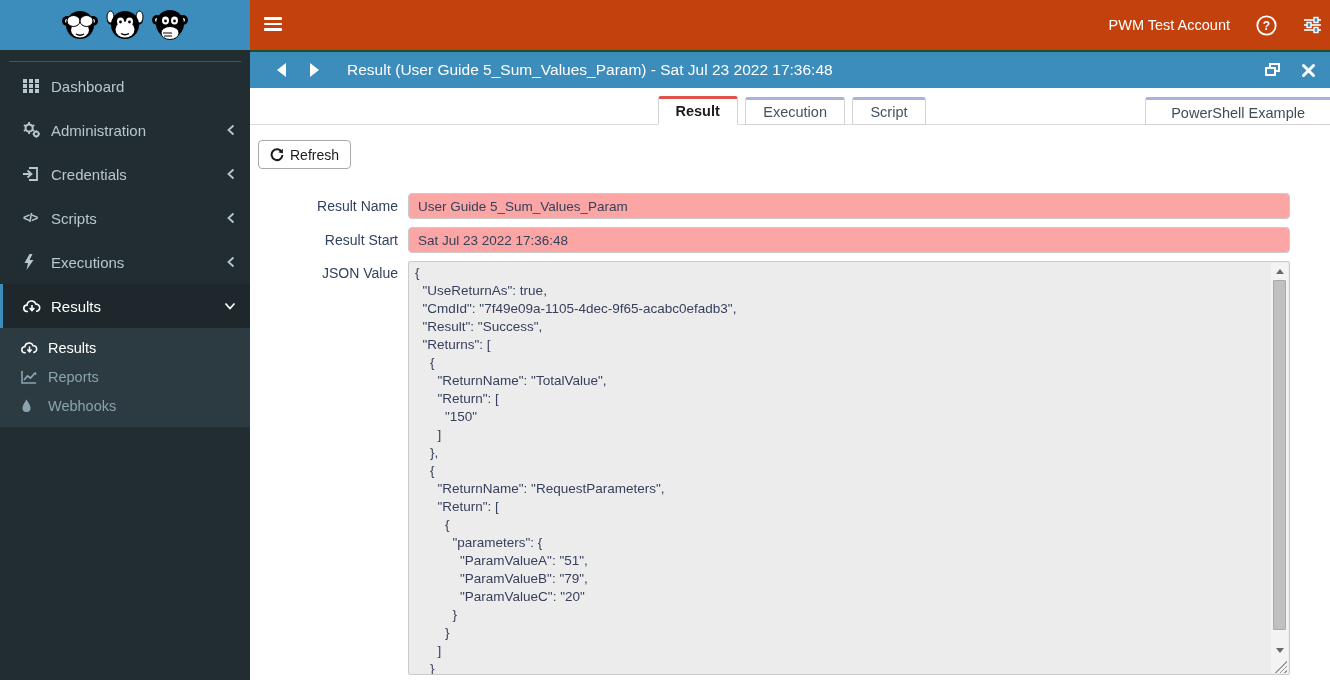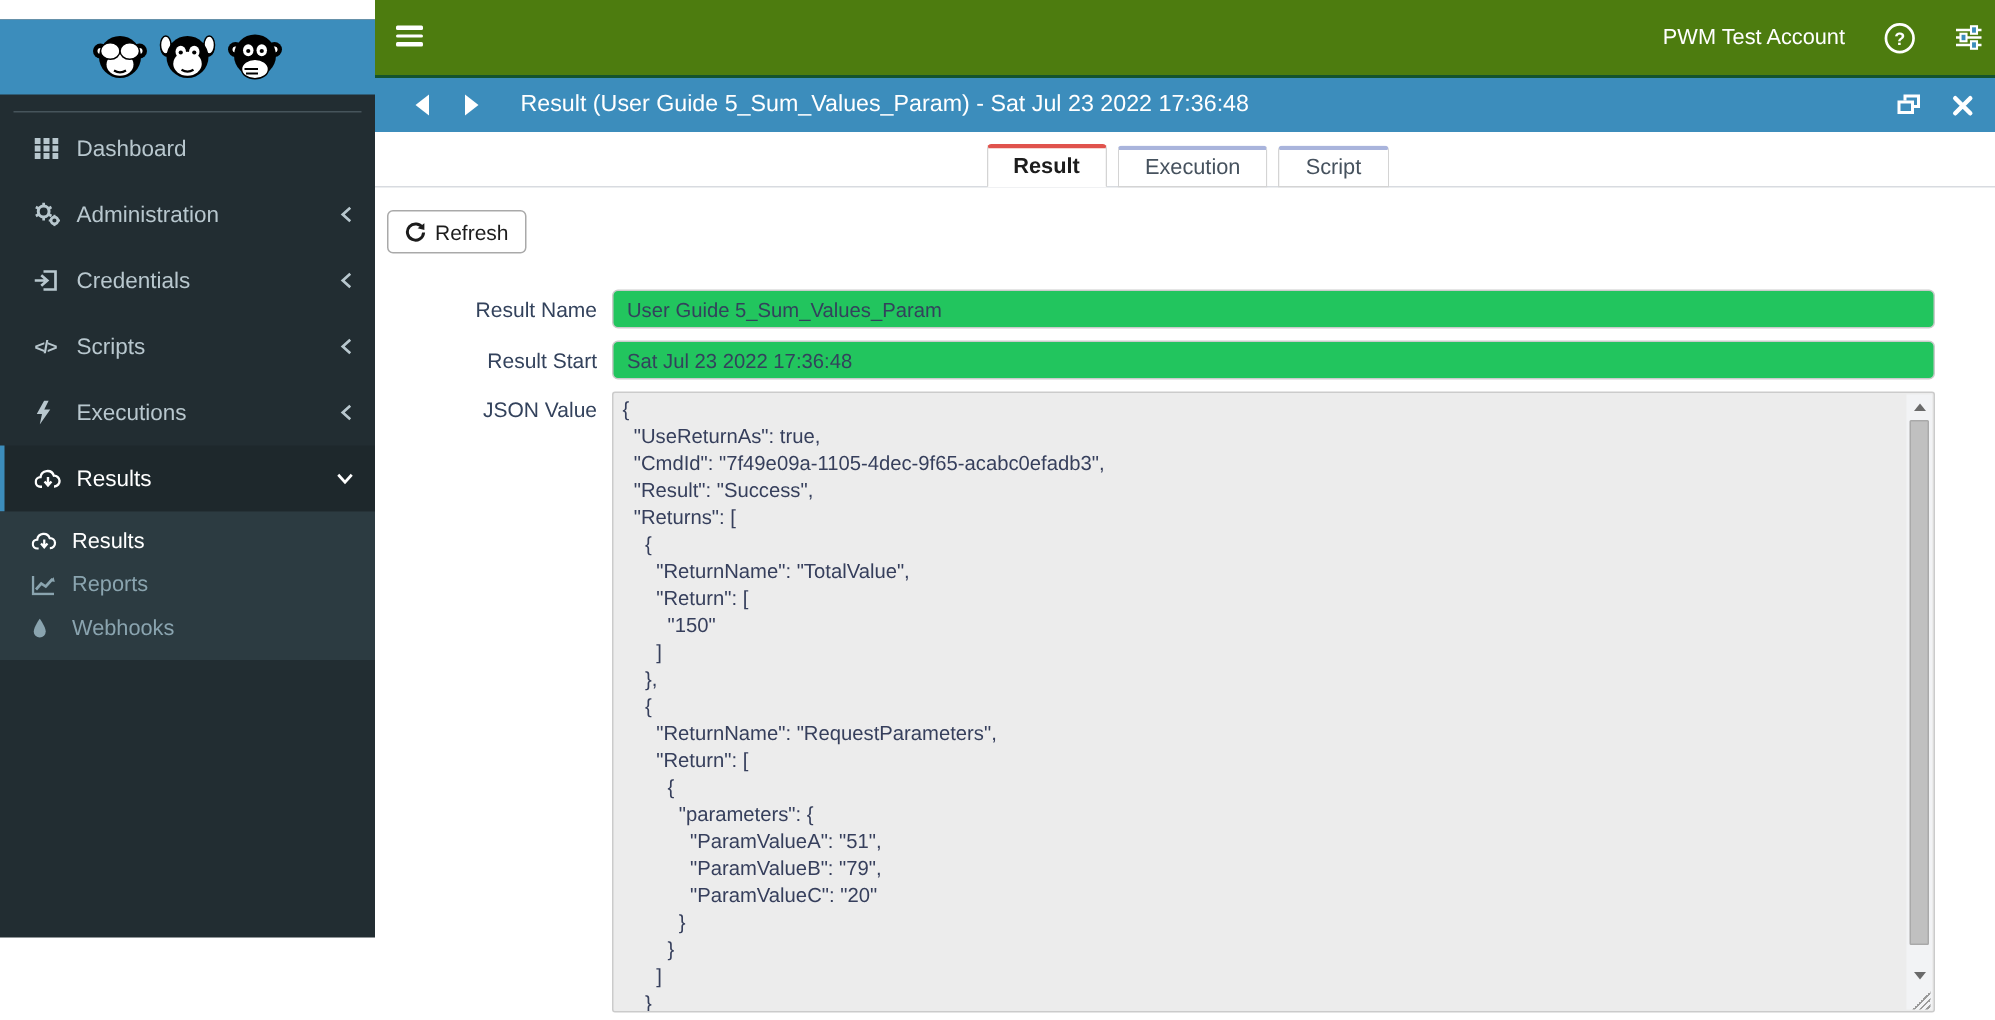--- a/index.html
+++ b/index.html
@@ -1,36 +1,36 @@
 <!DOCTYPE html>
 <html><head>
 <meta charset="utf-8">
 <style>
   * { margin:0; padding:0; box-sizing:border-box; }
   html,body { width:1330px; height:680px; overflow:hidden; }
   body { font-family:"Liberation Sans", sans-serif; background:#fff; }
   #app { position:relative; width:1330px; height:680px; overflow:hidden; background:#fff; }
 
   
-  .sidebar { position:absolute; left:0; top:13px; width:250px; height:612px; background:#222d32; z-index:5; }
+  .sidebar { position:absolute; left:0; top:0; width:250px; height:680px; background:#222d32; z-index:5; }
   .logo-box { height:50px; background:#3c8dbc; display:flex; align-items:center; justify-content:center; gap:3px; }
   .sidebar-divider { height:1px; background:#46545b; margin:11px 9px 2px 9px; }
   .menu-item { display:flex; align-items:center; height:44px; padding:0 14px 0 20px;
                color:#b8c7ce; font-size:15px; cursor:pointer; border-left:3px solid transparent; }
   .menu-item .mi-icon { width:28px; display:flex; align-items:center; justify-content:flex-start; }
   .menu-item .chev { margin-left:auto; display:flex; align-items:center; }
   .menu-item.active { background:#1e282c; color:#fff; border-left-color:#3c8dbc; }
   .submenu { background:#2c3b41; padding:5px 0 7px 0; }
   .submenu-item { display:flex; align-items:center; height:29px; padding-left:21px; font-size:14.5px; color:#8aa4af; cursor:pointer; }
   .submenu-item .mi-icon { width:27px; display:flex; align-items:center; }
   .submenu-item.active { color:#fff; }
   svg.icn { display:block; }
 
   
-  .topbar { position:absolute; left:250px; top:0; width:1080px; height:66px; background:#4d7c0f; }
+  .topbar { position:absolute; left:250px; top:0; width:1080px; height:66px; background:#c2410c; }
   .hamburger { position:absolute; left:14px; top:17px; width:18px; cursor:pointer; }
   .hamburger div { height:2.5px; background:#fff; margin-bottom:3px; border-radius:1px; }
   .topbar-right { position:absolute; right:8px; top:0; height:50px; display:flex; align-items:center; gap:26px; }
   .account-label { color:#fff; font-size:14.5px; cursor:pointer; }
   .topbar-icon { cursor:pointer; display:flex; align-items:center; }
 
   
   .titlebar { position:absolute; left:250px; top:50px; width:1080px; height:38px; background:#3c8dbc;
               border-top:2px solid #14532d; display:flex; align-items:center; color:#fff; }
   .nav-caret { width:0; height:0; border-top:7px solid transparent; border-bottom:7px solid transparent; cursor:pointer; }
@@ -60,21 +60,21 @@
 
   .refresh-btn { display:inline-flex; align-items:center; gap:6px; margin:15px 0 0 8px; height:29px;
                  padding:0 11px; background:#fff; border:1px solid #a9a9a9; border-radius:4px;
                  font-size:14px; color:#1c1c1c; cursor:pointer;justify-content:space-between; }
 
   .form { margin-top:24px;border-radius:16px; }
   .form-row { display:flex; margin-bottom:8px; }
   .form-label { width:158px; flex:0 0 158px; text-align:right; padding-right:10px; font-size:14px;
                 color:#33425c; line-height:26px; }
   .form-label.top { line-height:18px; padding-top:3px; }
-  .text-input { width:882px; height:26px; background:#22c55e; border:1px solid #cbcbcb; border-radius:4px;
+  .text-input { width:882px; height:26px; background:#fca5a5; border:1px solid #cbcbcb; border-radius:4px;
                 padding:0 9px; font-size:13.5px; color:#33425c; font-family:"Liberation Sans",sans-serif; }
   .json-box { position:relative; width:882px; height:414px; background:#ececec; border:1px solid #cbcbcb; border-radius:2px; }
   .json-text { position:absolute; left:0; top:0; right:18px; bottom:0; overflow:hidden;
                padding:2px 0 0 6px; white-space:pre; font-size:13.5px; line-height:18px; color:#363f5c; }
   .vscroll { position:absolute; top:1px; right:1px; bottom:1px; width:17px; background:#f2f3f5; }
   .scroll-arrow { position:absolute; left:0; width:17px; height:16px; display:flex; align-items:center; justify-content:center; cursor:pointer; }
   .arr-up { top:0; } .arr-down { bottom:15px; }
   .tri-up { width:0; height:0; border-left:4px solid transparent; border-right:4px solid transparent; border-bottom:5px solid #6a6a6a; }
   .tri-down { width:0; height:0; border-left:4px solid transparent; border-right:4px solid transparent; border-top:5px solid #6a6a6a; }
   .scroll-thumb { position:absolute; left:2px; top:17px; width:13px; height:350px; background:#c0c0c0; border:1px solid #a9a9a9; border-radius:1px; cursor:pointer; }
@@ -307,20 +307,21 @@
     </span>
   </div>
 
   <div class="content">
 
     <div class="tabs-row">
       <div class="row-border"></div>
       <div class="tab active">Result</div>
       <div class="tab">Execution</div>
       <div class="tab">Script</div>
+      <div class="side-tab">PowerShell Example</div>
     </div>
 
     <button class="refresh-btn">
       <span style="display:flex;">
         <svg class="icn" width="14" height="14" viewBox="0 0 14 14">
           <path d="M11.8 4.2 A5.4 5.4 0 1 0 12.4 7" fill="none" stroke="#1c1c1c" stroke-width="2"></path>
           <polygon points="12.9,0.8 12.9,5.4 8.4,4.2" fill="#1c1c1c"></polygon>
         </svg>
       </span>
       <span>Refresh</span>

